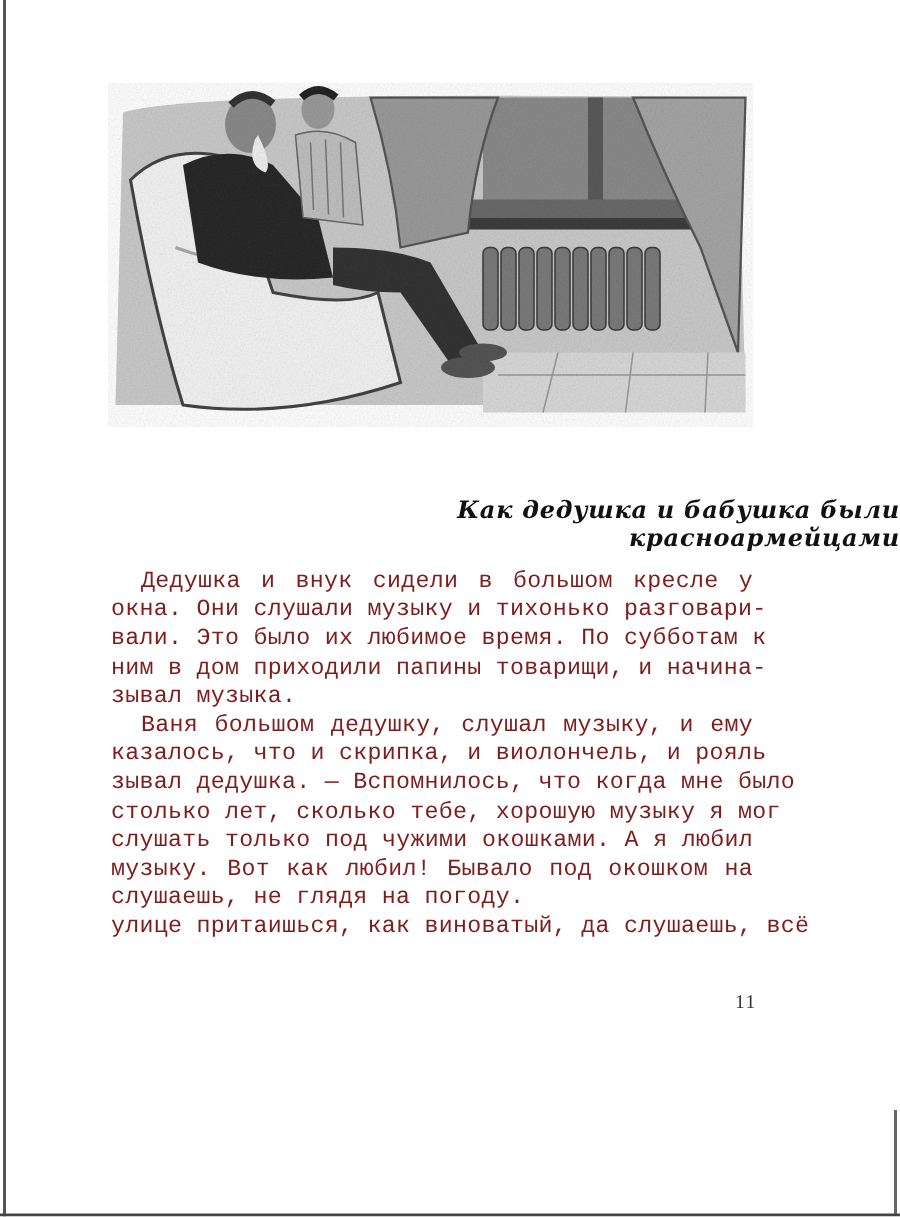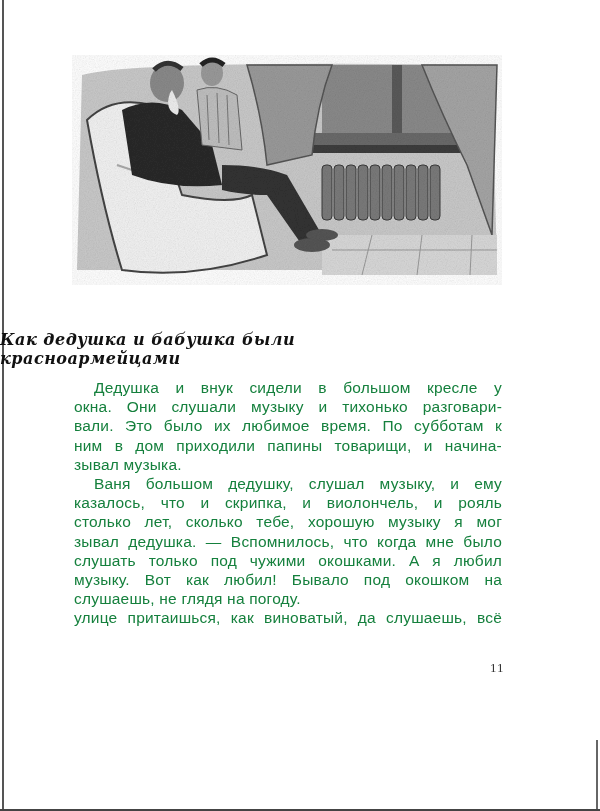--- a/index.html
+++ b/index.html
@@ -11,30 +11,30 @@
     .page-edge-bottom { position: absolute; left: 0; bottom: 0; width: 600px; height: 2px; background: #444; }
     .page-edge-right { position: absolute; right: 2px; top: 740px; width: 2px; height: 70px; background: #666; }
 
     .illustration {
       position: absolute; left: 72px; top: 55px; width: 430px; height: 230px;
       overflow: hidden;
     }
     .illustration svg { width: 100%; height: 100%; display: block; }
 
     .title {
-      position: absolute; left: 0; width: 600px; top: 330px; text-align: left;
+      position: absolute; left: 0; width: 600px; top: 330px; text-align: right;
       font-family: "DejaVu Serif", serif; font-style: italic; font-weight: bold;
       font-size: 16px; line-height: 19px; letter-spacing: 0.5px; color: #111;
     }
     .title .line { display: block; }
 
     .text {
       position: absolute; left: 74px; top: 378px; width: 428px;
-      font-family: Liberation Sans, sans-serif; font-size: 15.5px; line-height: 19.2px;
-      color: #15803d; letter-spacing: 0.2px;
+      font-family: Liberation Mono, monospace; font-size: 15.5px; line-height: 19.2px;
+      color: #7f1d1d; letter-spacing: 0.2px;
     }
     .text .ln { display: block; text-align: justify; text-align-last: justify; white-space: nowrap; height: 19.2px; }
     .text .ln.last { text-align-last: left; }
     .text .ln.indent { padding-left: 20px; }
 
     .page-number {
       position: absolute; left: 490px; top: 660px; font-family: "Liberation Serif", serif;
       font-size: 13px; color: #333; letter-spacing: 1px;
     }
   </style>
@@ -116,21 +116,21 @@
 <div class="text">
   <span class="ln indent">Дедушка и внук сидели в большом кресле у</span>
   <span class="ln">окна. Они слушали музыку и тихонько разговари-</span>
   <span class="ln">вали. Это было их любимое время. По субботам к</span>
   <span class="ln">ним в дом приходили папины товарищи, и начина-</span>
   <span class="ln last">зывал музыка.</span>
 
   <span class="ln indent">Ваня большом дедушку, слушал музыку, и ему</span>
   <span class="ln">казалось, что и скрипка, и виолончель, и рояль</span>
 
+  <span class="ln">зывал дедушка. — Вспомнилось, что когда мне было</span>
   <span class="ln">столько лет, сколько тебе, хорошую музыку я мог</span>
-  <span class="ln">зывал дедушка. — Вспомнилось, что когда мне было</span>
   <span class="ln">слушать только под чужими окошками. А я любил</span>
   <span class="ln">музыку. Вот как любил! Бывало под окошком на</span>
   <span class="ln last">слушаешь, не глядя на погоду.</span>
   <span class="ln">улице притаишься, как виноватый, да слушаешь, всё</span>
 </div>
 
 <div class="page-number">11</div>
 
 </body></html>

